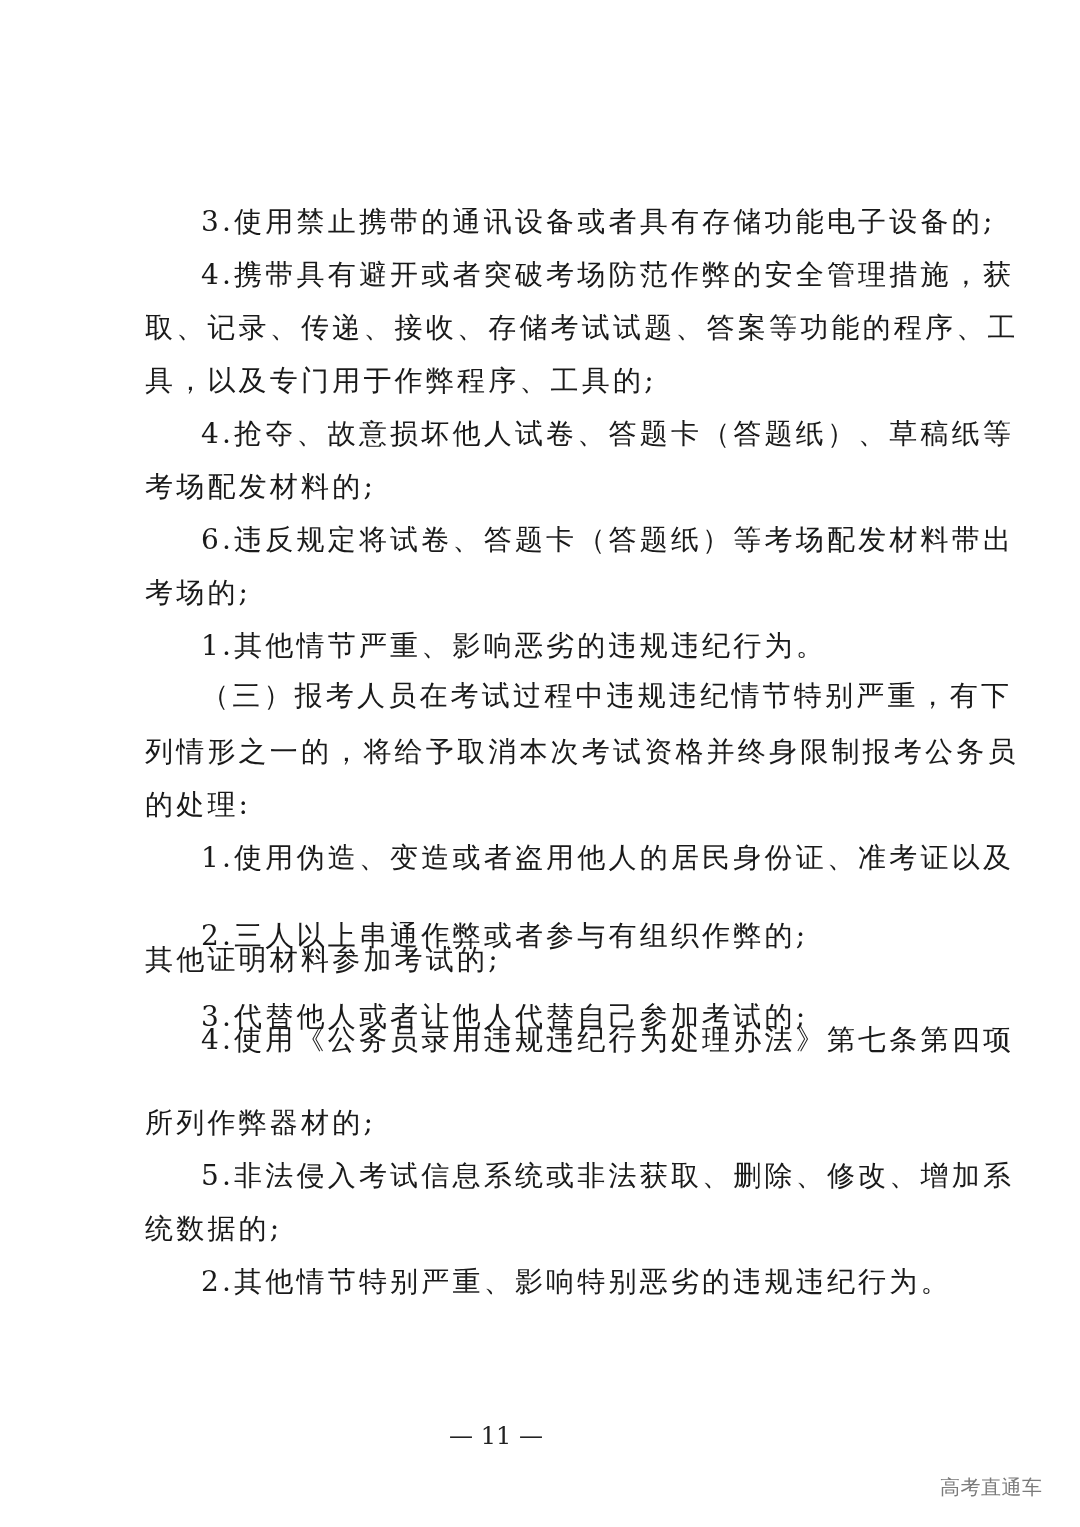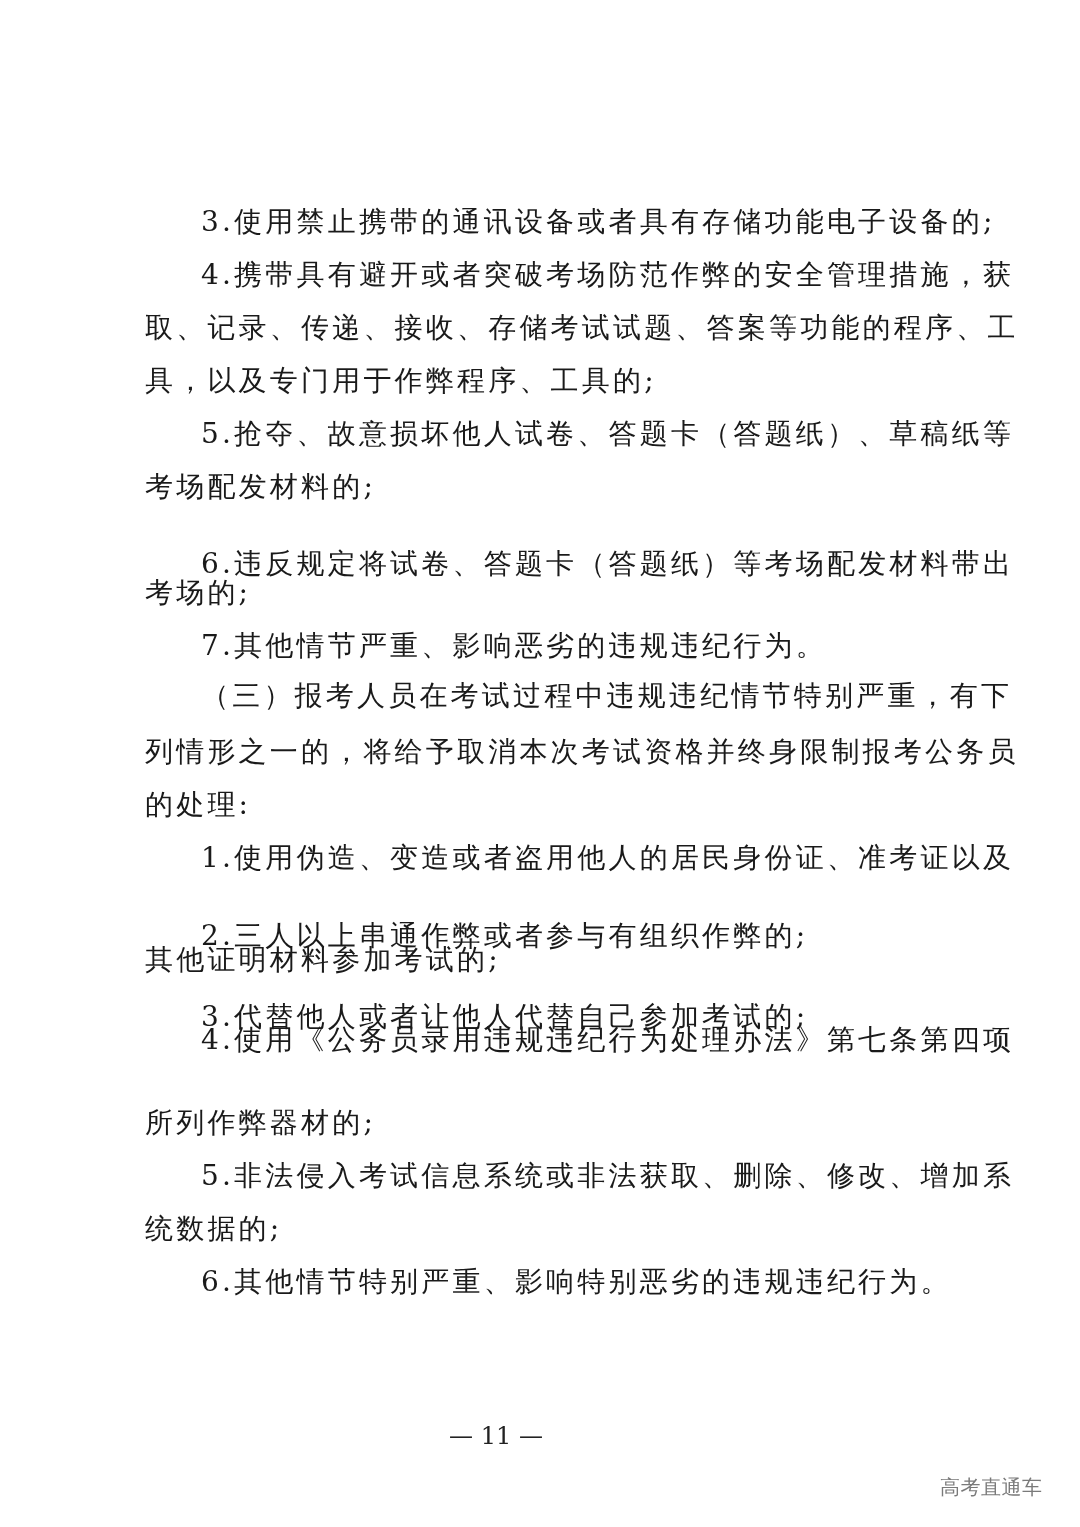--- a/index.html
+++ b/index.html
@@ -26,33 +26,33 @@
   }
 </style>
 </head>
 <body>
 
 <div class="page">
   <div class="line indent just" style="top:202px">3.使用禁止携带的通讯设备或者具有存储功能电子设备的;</div>
   <div class="line indent just" style="top:255px">4.携带具有避开或者突破考场防范作弊的安全管理措施，获</div>
   <div class="line just" style="top:308px">取、记录、传递、接收、存储考试试题、答案等功能的程序、工</div>
   <div class="line" style="top:361px">具，以及专门用于作弊程序、工具的;</div>
-  <div class="line indent just" style="top:414px">5.抢夺、故意损坏他人试卷、答题卡（答题纸）、草稿纸等</div>
+  <div class="line indent just" style="top:414px">4.抢夺、故意损坏他人试卷、答题卡（答题纸）、草稿纸等</div>
   <div class="line" style="top:467px">考场配发材料的;</div>
-  <div class="line indent just" style="top:544px">6.违反规定将试卷、答题卡（答题纸）等考场配发材料带出</div>
+  <div class="line indent just" style="top:520px">6.违反规定将试卷、答题卡（答题纸）等考场配发材料带出</div>
   <div class="line" style="top:573px">考场的;</div>
-  <div class="line indent" style="top:626px">7.其他情节严重、影响恶劣的违规违纪行为。</div>
+  <div class="line indent" style="top:626px">1.其他情节严重、影响恶劣的违规违纪行为。</div>
   <div class="line indent just" style="top:676px">（三）报考人员在考试过程中违规违纪情节特别严重，有下</div>
   <div class="line just" style="top:732px">列情形之一的，将给予取消本次考试资格并终身限制报考公务员</div>
   <div class="line" style="top:785px">的处理:</div>
   <div class="line indent just" style="top:838px">1.使用伪造、变造或者盗用他人的居民身份证、准考证以及</div>
   <div class="line" style="top:940px">其他证明材料参加考试的;</div>
   <div class="line indent" style="top:916px">2.三人以上串通作弊或者参与有组织作弊的;</div>
   <div class="line indent" style="top:997px">3.代替他人或者让他人代替自己参加考试的;</div>
   <div class="line indent just" style="top:1020px">4.使用《公务员录用违规违纪行为处理办法》第七条第四项</div>
   <div class="line" style="top:1103px">所列作弊器材的;</div>
   <div class="line indent just" style="top:1156px">5.非法侵入考试信息系统或非法获取、删除、修改、增加系</div>
   <div class="line" style="top:1209px">统数据的;</div>
-  <div class="line indent" style="top:1262px">6.其他情节特别严重、影响特别恶劣的违规违纪行为。</div>
+  <div class="line indent" style="top:1262px">2.其他情节特别严重、影响特别恶劣的违规违纪行为。</div>
 
   <div class="pageno">— 11 —</div>
   <div class="watermark">高考直通车</div>
 </div>
 
 </body></html>

